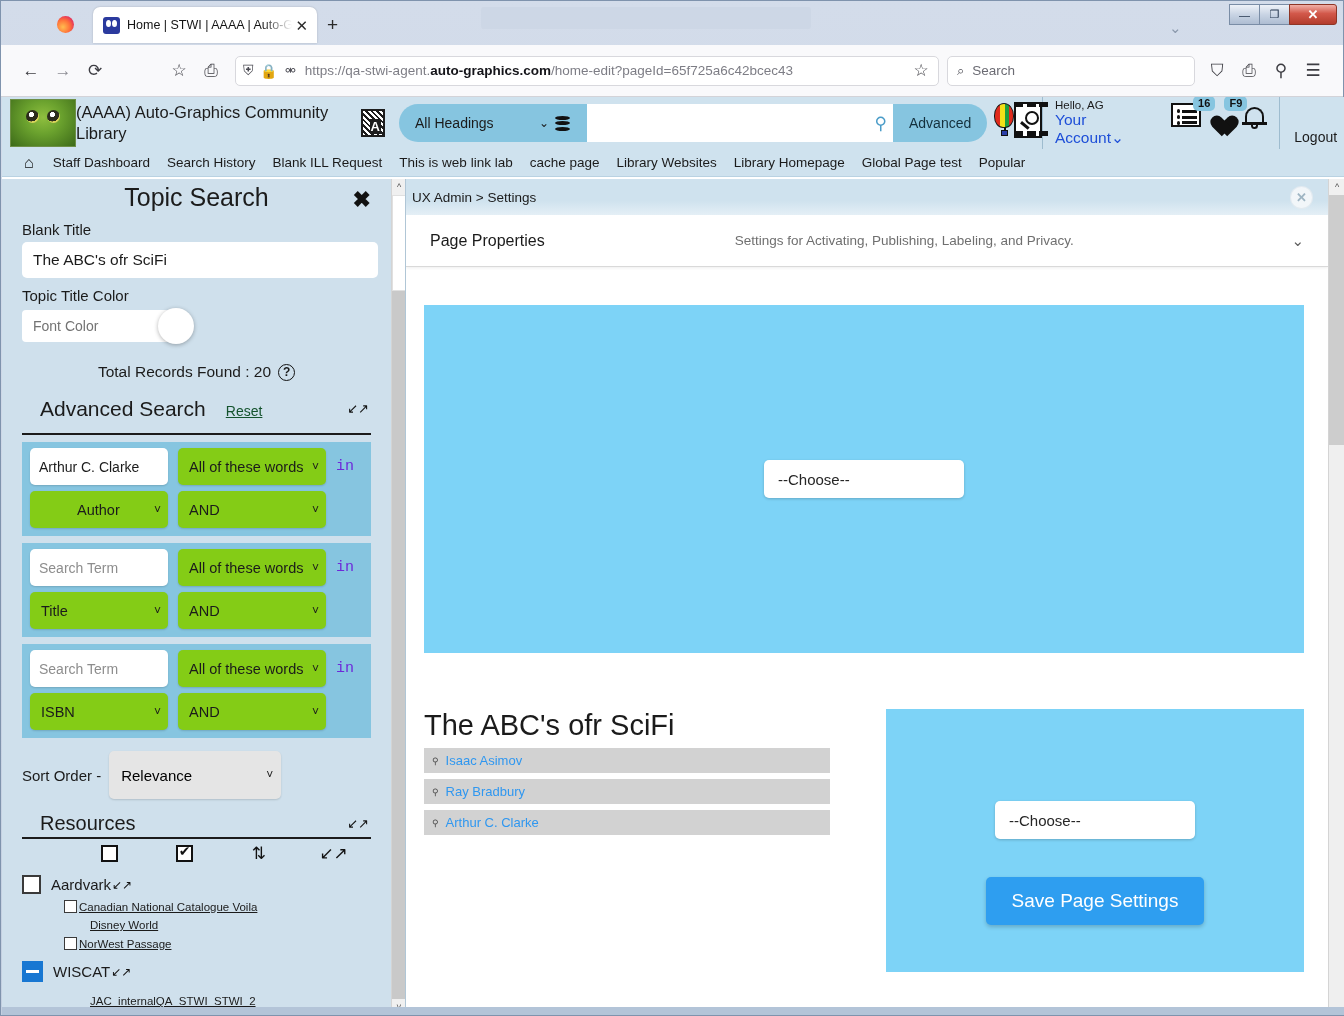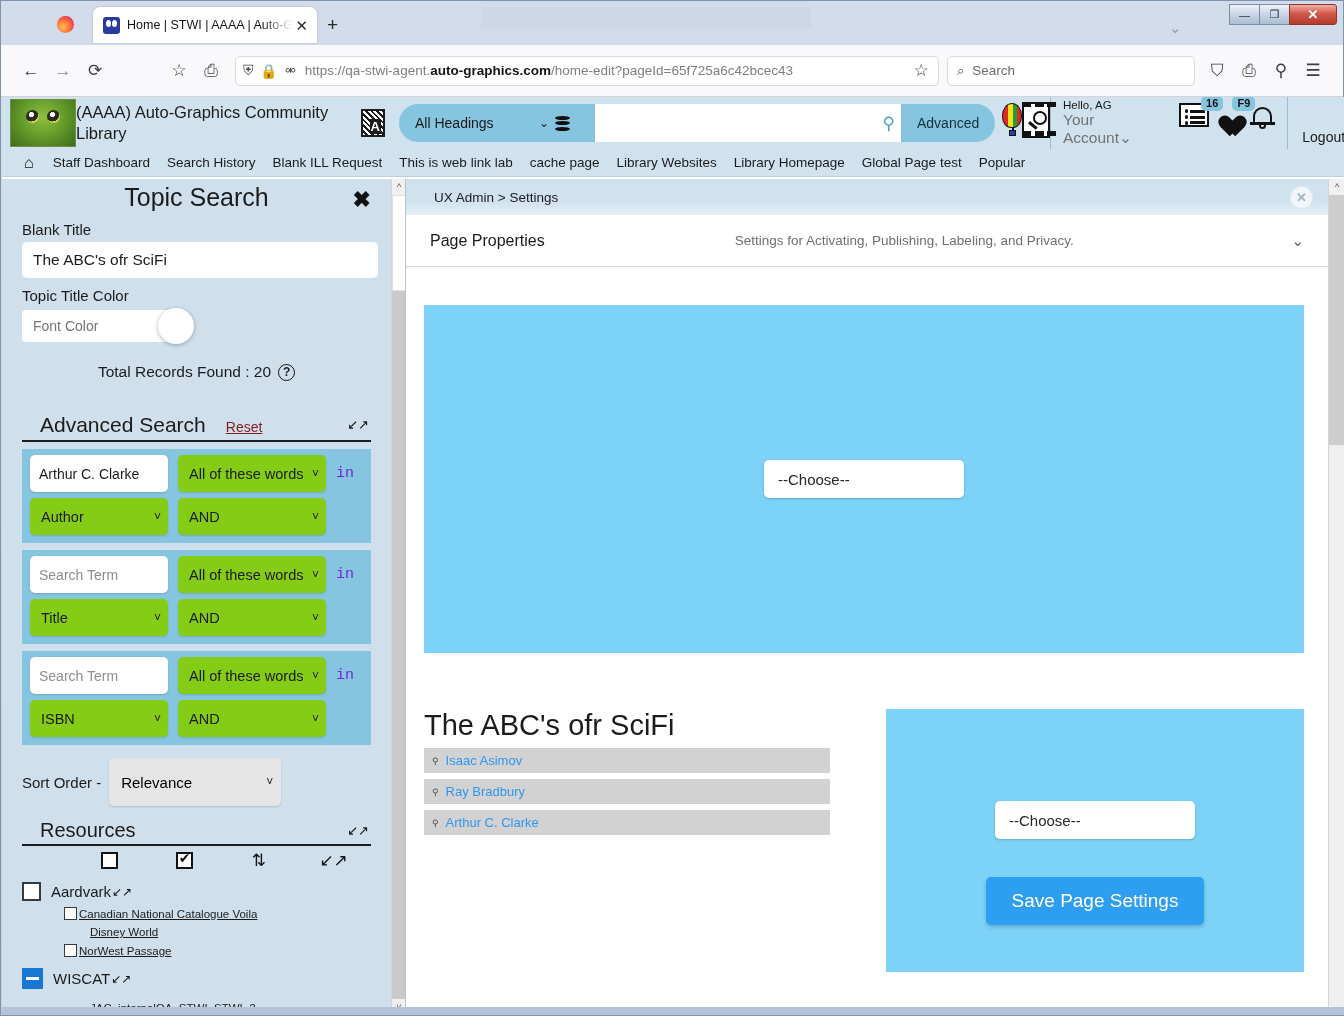--- a/index.html
+++ b/index.html
@@ -153,21 +153,21 @@
   #search-widget {
     display: flex; align-items: center; margin-left: 14px; flex: 0 0 auto;
   }
   #heading-select {
     width: 150px; height: 32px; background: transparent; border: none;
     font-size: 14px; color: #1b1b1b; padding-left: 16px;
     display: flex; align-items: center;
   }
   #search-left {
     background: #86c5e0; height: 38px; border-radius: 19px 0 0 19px;
-    display: flex; align-items: center; padding-right: 20px;
+    display: flex; align-items: center; padding-right: 12px;
   }
   .chev { font-size: 12px; color: #1b1b1b; margin-left: auto; }
   #db-icon { width: 26px; display:flex; align-items:center; justify-content:center;}
   #db-icon .d { display:block; width:15px; height:4px; background:#111; border-radius:50%; margin:1.5px 0;}
   #search-input-wrap {
     width: 306px; height: 38px; background: #fff; display: flex; align-items: center;
     padding: 0 6px 0 10px;
   }
   #search-input-wrap .mag { margin-left: auto; color:#4a9cc8; font-size: 17px; }
   #advanced-btn {
@@ -204,21 +204,21 @@
   #magbook .hdl {
     position:absolute; left: 4px; top: 20px; width: 10px; height: 2.5px;
     background:#111; transform: rotate(40deg);
   }
   #account-block {
     display: flex; flex-direction: column; justify-content: flex-end;
     height: 52px; padding: 0 12px; border-left: 1px solid #9ebccf;
     padding-bottom: 2px;
   }
   #hello { font-size: 11.5px; color: #1b1b1b; }
-  #your-account { font-size: 15.5px; color: #737373; }
+  #your-account { font-size: 15.5px; color: #1d4ed8; }
   #right-icons { display:flex; align-items:flex-start; gap: 2px; margin-left: 22px; padding-top: 6px;}
   #listicon {
     width: 30px; height: 24px; border: 2.5px solid #111; position: relative; background:#fff;
   }
   #listicon i {
     position:absolute; left:9px; height:2.5px; background:#111; width:15px; display:block;
   }
   #listicon b { position:absolute; left:3.5px; width:3.5px; height:3.5px; background:#111; border-radius:50%;}
   .badge {
     position: absolute; background: #86c5e0; color: #111; font-size: 11px;
@@ -295,25 +295,25 @@
   #total-records {
     text-align: center; font-size: 15.5px; color: #1b1b1b; margin-top: 19px;
     display:flex; align-items:center; justify-content:center; gap: 7px;
   }
   .qmark {
     width: 17px; height: 17px; border: 1.6px solid #111; border-radius: 50%;
     font-size: 12px; display:flex; align-items:center; justify-content:center;
     font-weight: bold;
   }
   #adv-head {
-    display: flex; align-items: baseline; margin-top: 32px; padding-left: 18px;
-    border-bottom: 2.5px solid #1b1b1b; padding-bottom: 3px; position: relative;
+    display: flex; align-items: baseline; margin-top: 16px; padding-left: 18px;
+    border-bottom: 2.5px solid #1b1b1b; padding-bottom: 12px; position: relative;
   }
   #adv-title { font-size: 21px; color: #1b1b1b; }
-  #adv-reset { font-size: 14px; color: #7f1d1d; text-decoration: underline; margin-left: 20px;}
+  #adv-reset { font-size: 14px; color: #14532d; text-decoration: underline; margin-left: 20px;}
   .collapse-arrows {
     position: absolute; right: 2px; top: 4px; font-size: 13px; color: #111;
     transform: rotate(0deg);
   }
   .srow {
     background: #86c5e0; margin-top: 7px; padding: 6px 8px 8px 8px;
     display: grid; grid-template-columns: 138px 148px 1fr; gap: 6px 10px;
     align-items: center;
   }
   .srow .sinput {
@@ -389,21 +389,21 @@
   #left-sb .track { position:absolute; left:0; top: 112px; bottom: 16px; width:14px; background:#c9c9c9;}
   #left-sb .bot { position:absolute; bottom: 0; left: 0;}
 
   
   #right-panel {
     flex: 1 1 auto; background: #fff; position: relative; overflow: hidden;
   }
   #right-inner { position:absolute; left:0; top:0; right: 16px; bottom: 0; overflow: hidden;}
   #crumbbar {
     height: 36px; background: linear-gradient(180deg,#cfe2ee 0%, #cfe2ee 60%, #e4eff6 100%);
-    display: flex; align-items: center; padding: 0 12px 0 28px; position: relative;
+    display: flex; align-items: center; padding: 0 12px 0 6px; position: relative;
   }
   #crumb { font-size: 13.5px; color: #1b1b1b; }
   #crumb-close {
     position: absolute; right: 16px; top: 8px; width: 21px; height: 21px; border-radius:50%;
     background: #f2f6f9; color:#9fb5c3; font-size: 13px; display:flex; align-items:center;
     justify-content:center; font-weight: bold; box-shadow: 0 0 0 1px #e2eaf0;
   }
   #props-bar {
     height: 52px; background:#fff; border-bottom: 1px solid #d9d9d9;
     display:flex; align-items:center; padding: 0 24px 0 24px;
@@ -631,21 +631,21 @@
           </div>
 
           <div class="srow">
             <div class="sinput">Arthur C. Clarke</div>
             <div class="ssel">
               <span style="overflow:hidden;">All of these words</span>
               <span class="chev">˅</span>
             </div>
             <div class="in-lbl">in</div>
             <div class="ssel">
-              <span style="flex:1 1 auto;">Author</span>
+              <span style="flex:1 1 auto;margin-left:36px;">Author</span>
               <span class="chev">˅</span>
             </div>
             <div class="ssel">
               <span style="flex:1 1 auto;">AND</span>
               <span class="chev">˅</span>
             </div>
             <div></div>
           </div>
 
           <div class="srow">

